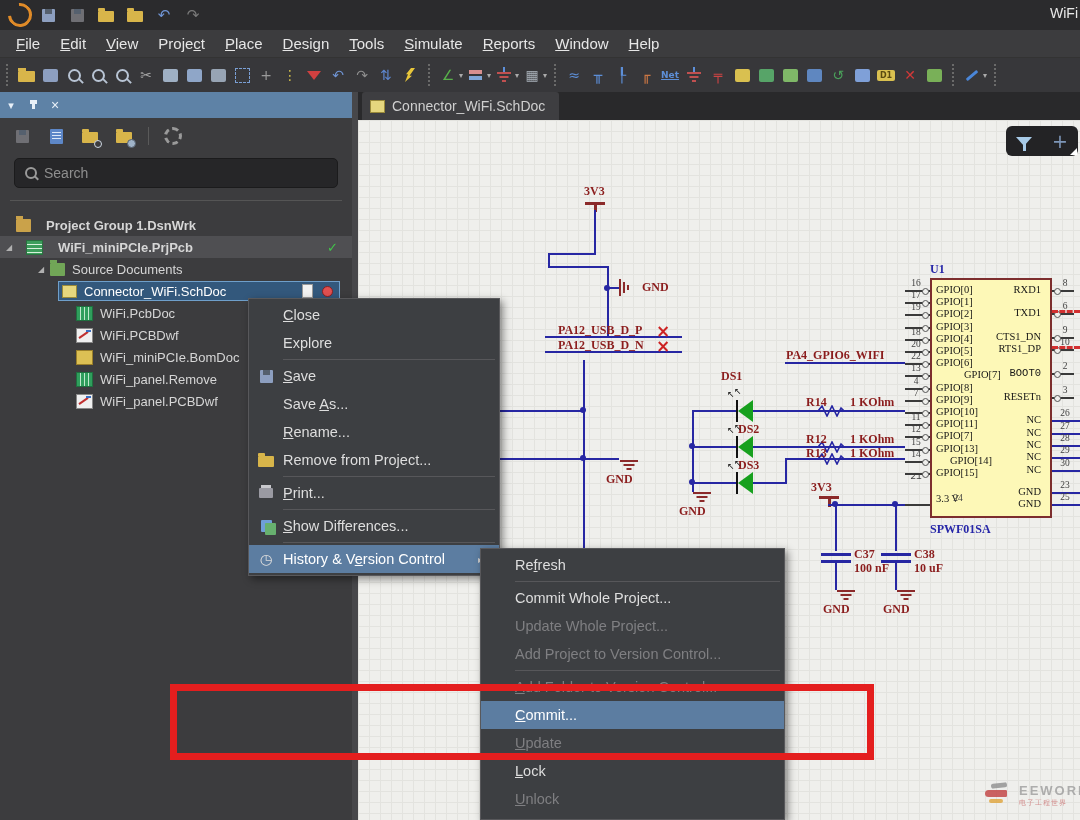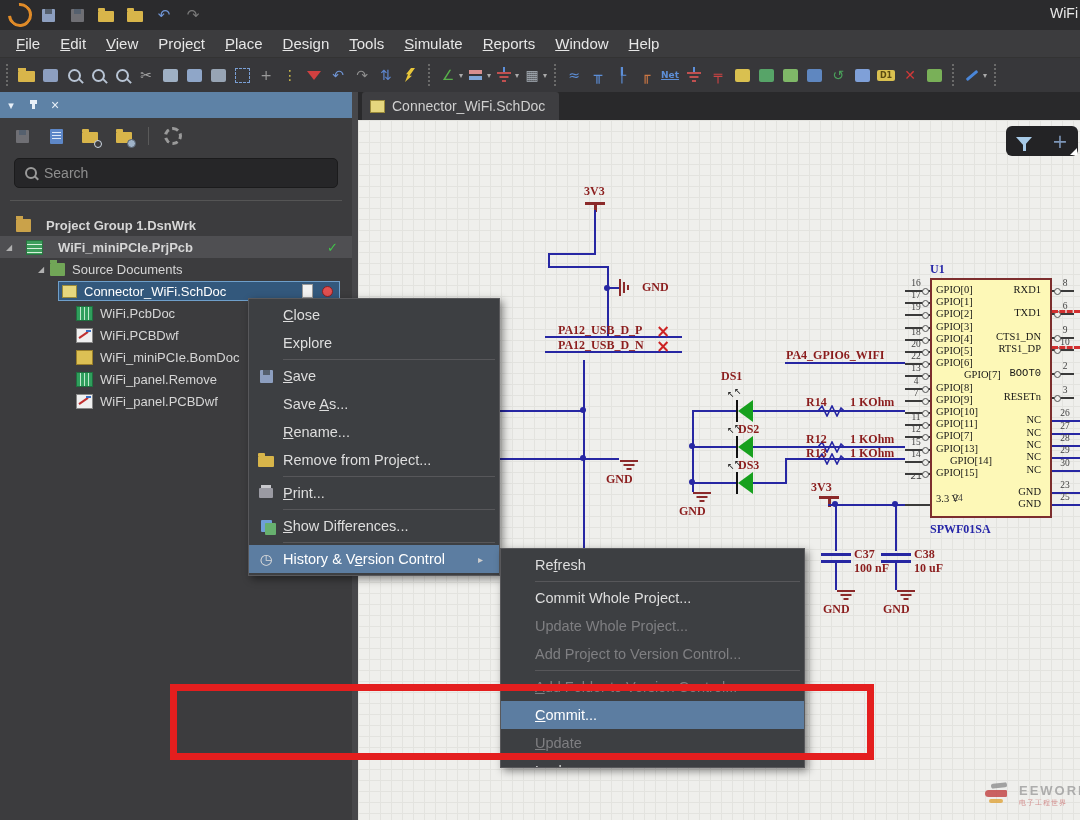--- a/index.html
+++ b/index.html
@@ -741,21 +741,21 @@
         </span>
         <span><span class="mn">S</span>how Differences...</span>
       </div>
       <div class="msep"></div>
       <div class="mi hl">
         <span class="ic" style="color: rgb(221, 221, 221);">◷</span>
         <span>History &amp; V<span class="mn">e</span>rsion Control</span>
         <span class="sub">▸</span>
       </div>
     </div>
-  <div id="submenu" class="menu" style="left:500px;top:548px;width:305px;height:220px;overflow:hidden;">
+  <div id="submenu" class="menu" style="left:480px;top:548px;width:305px;height:272px;overflow:hidden;">
       <div class="mi">
         <span class="ic"></span>
         <span>Re<span class="mn">f</span>resh</span>
       </div>
       <div class="msep"></div>
       <div class="mi">
         <span class="ic"></span>
         <span>Commit Whole Project...</span>
       </div>
       <div class="mi dis">

